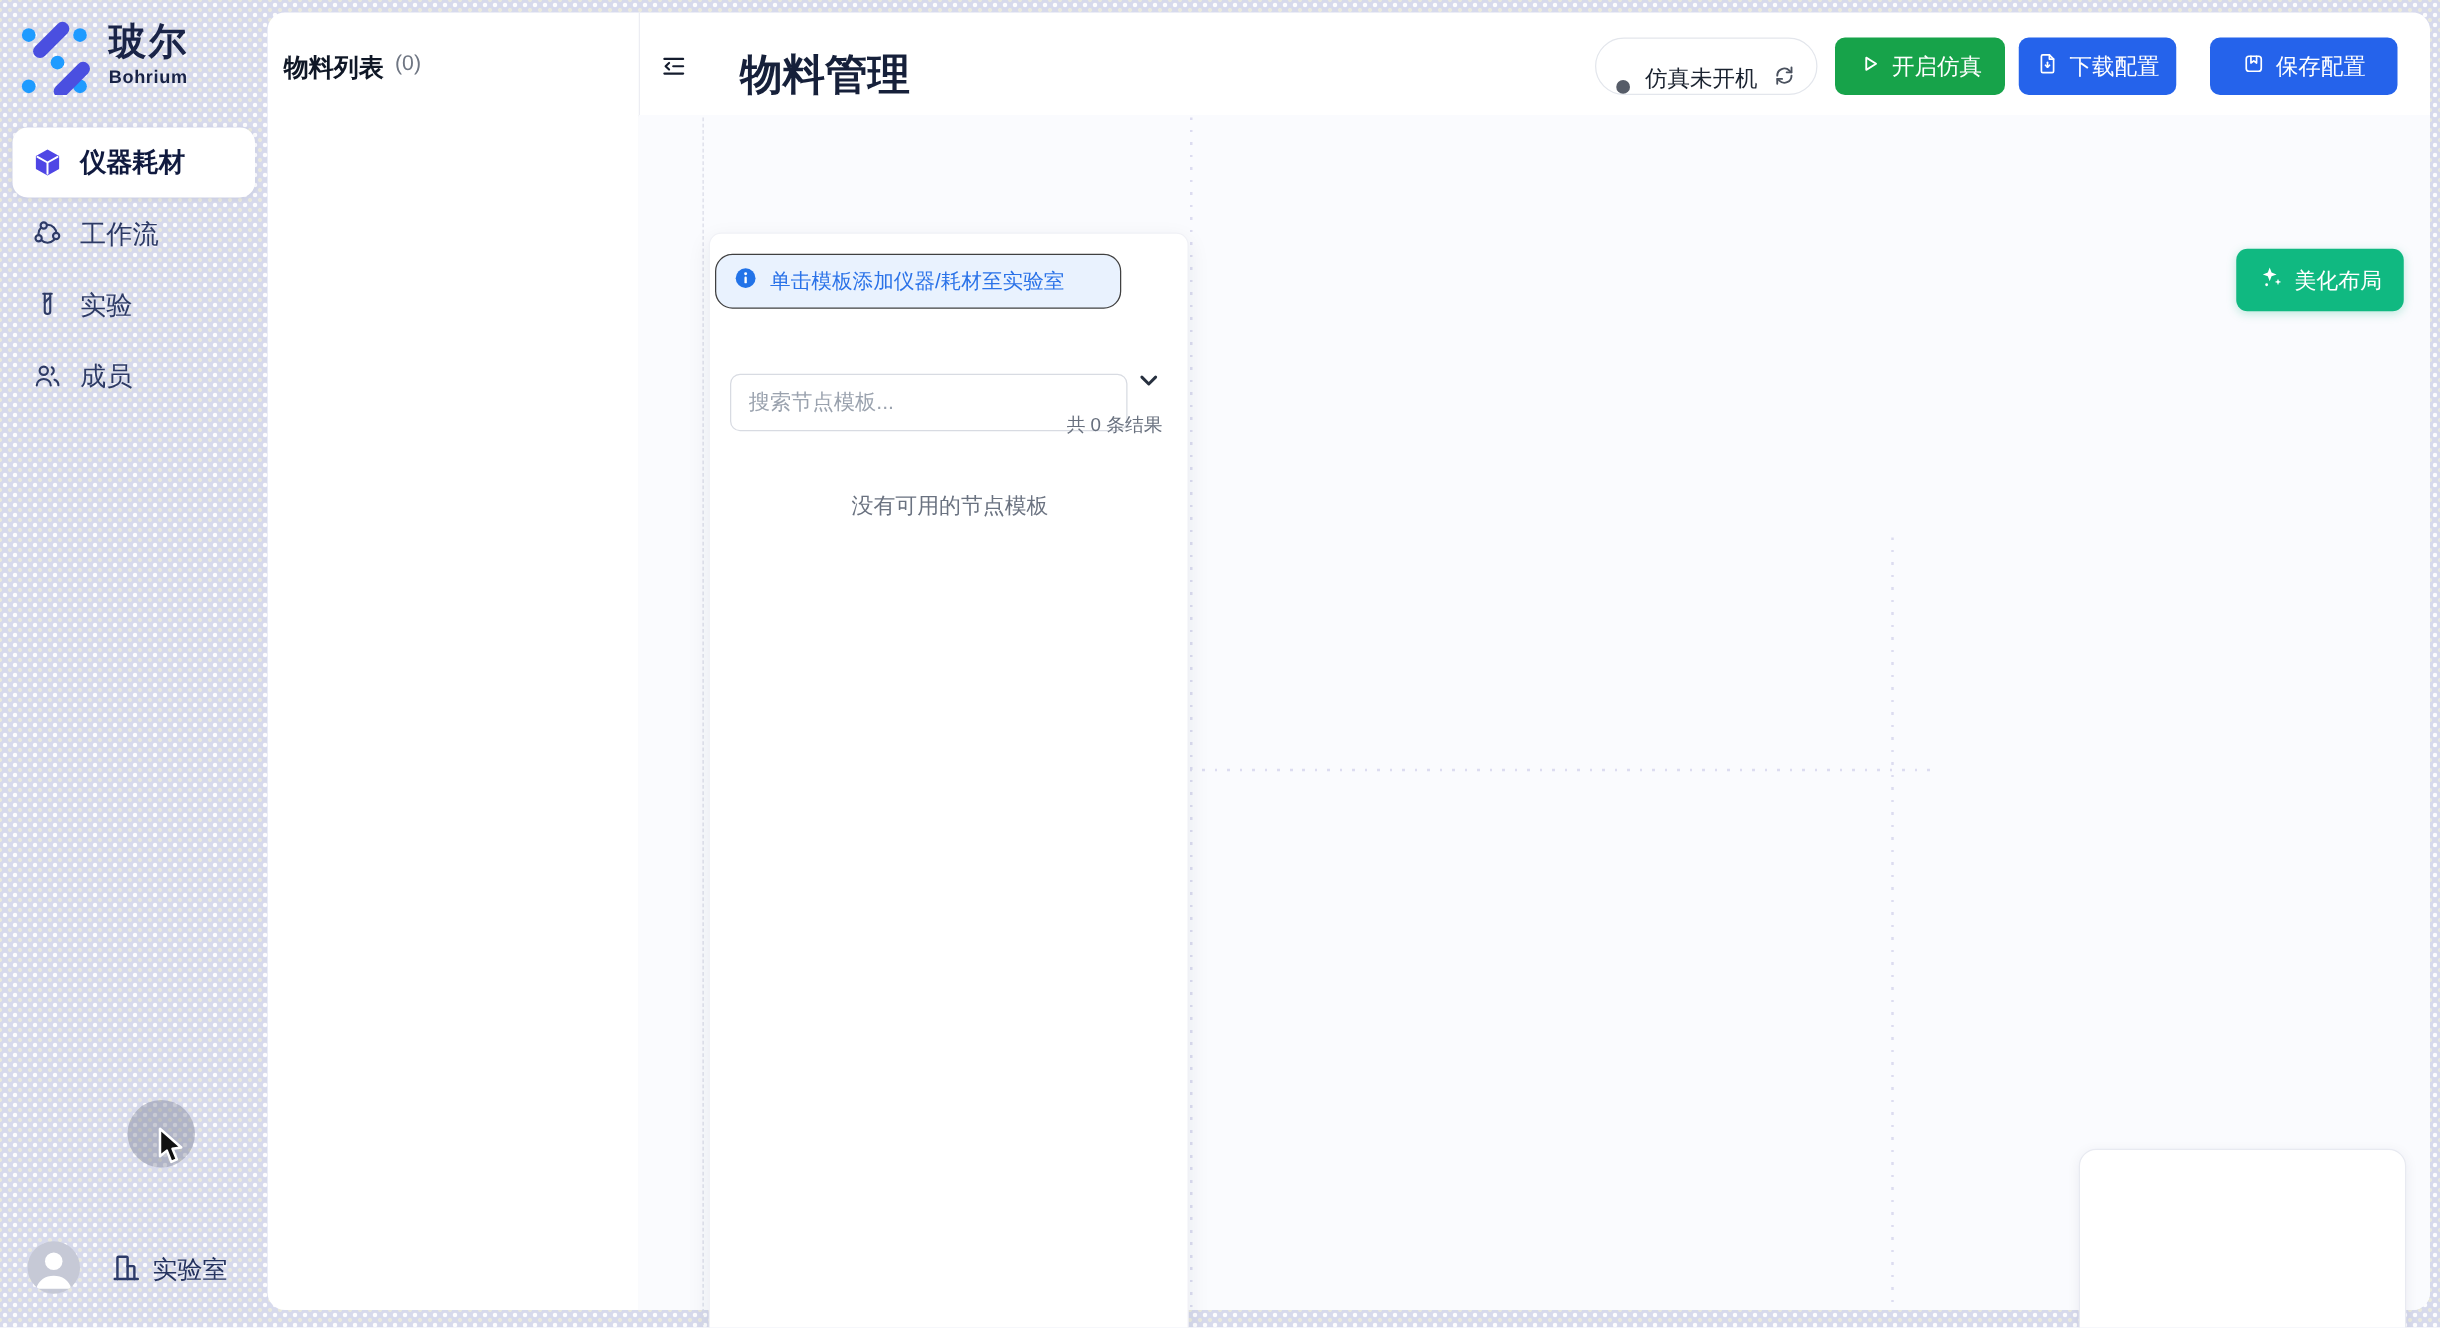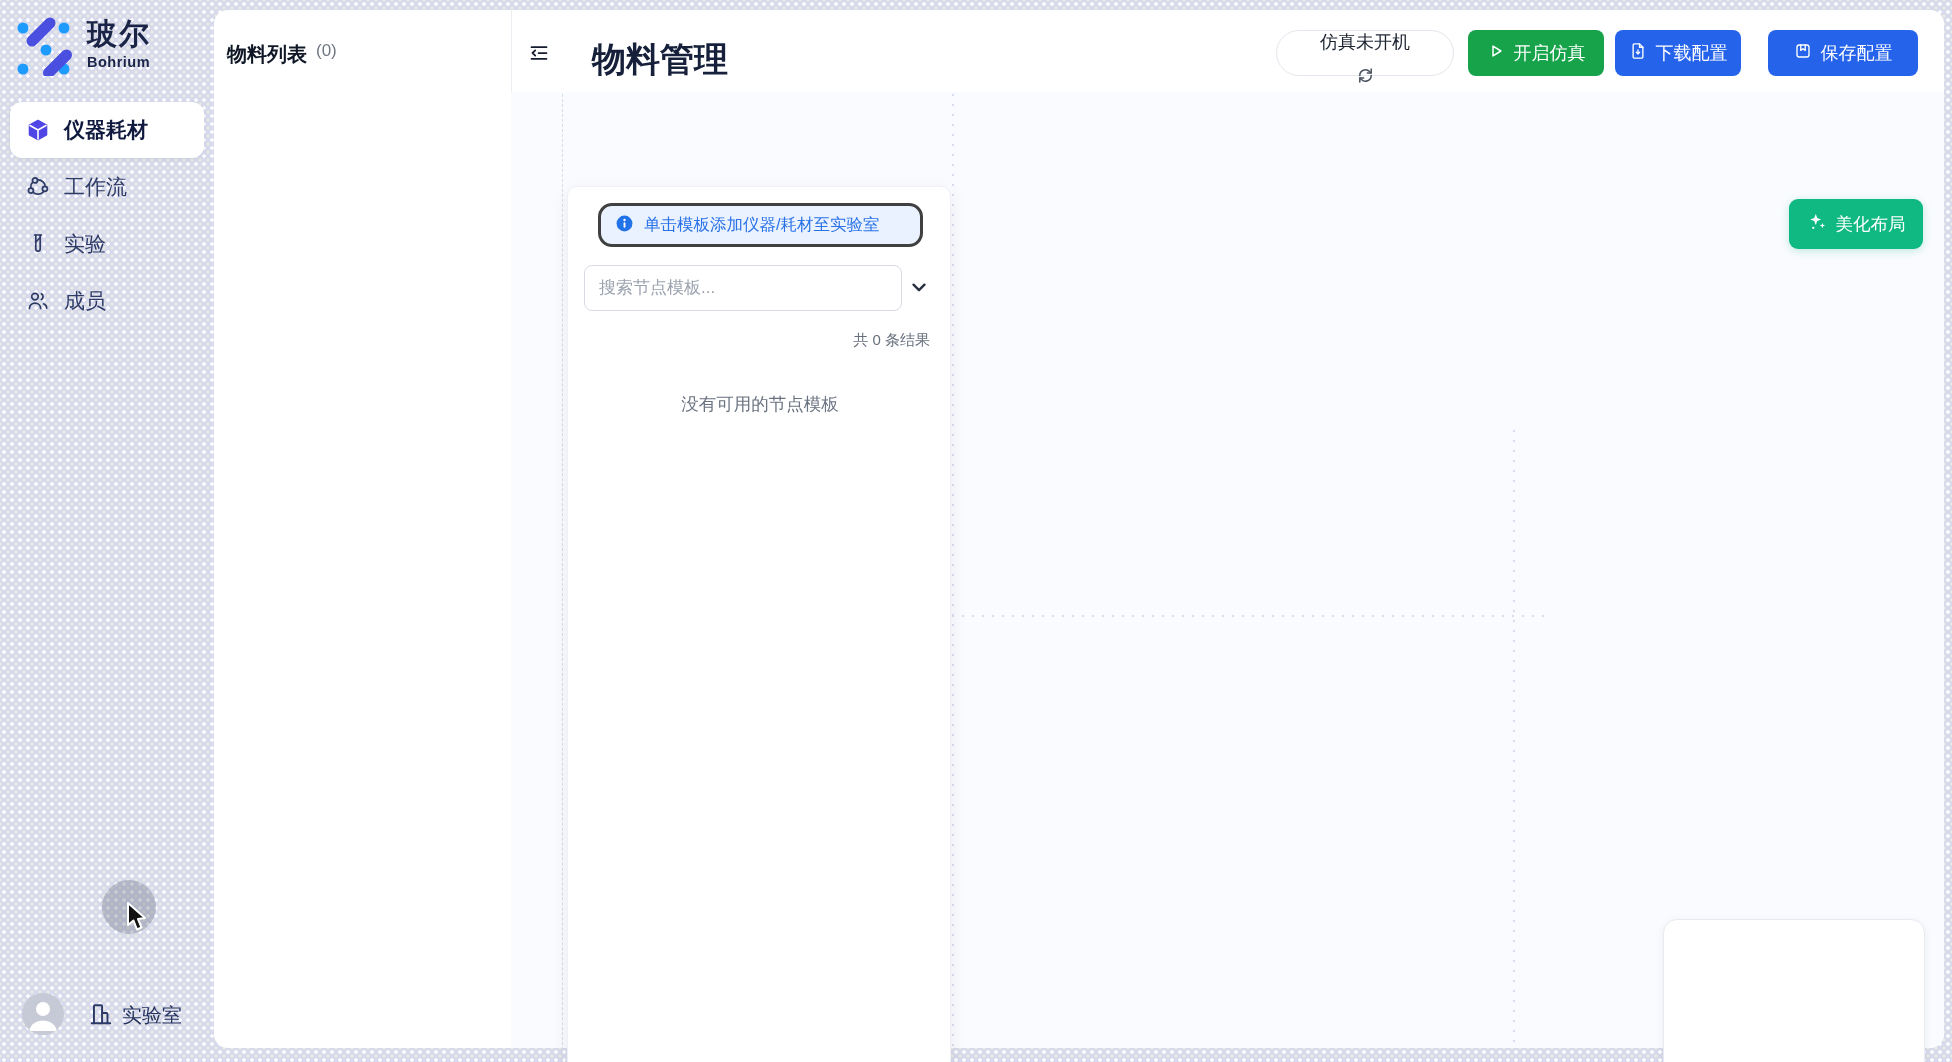--- a/index.html
+++ b/index.html
@@ -45,38 +45,38 @@
   .hdr-sep{position:absolute;left:0;top:82px;width:1433px;border-top:1px dashed #dfe2ec;}
   .canvas{position:absolute;left:0;top:82px;width:1433px;height:956px;background:#fafbfe;border-radius:0 0 14px 0;}
   .canvas-left-sep{position:absolute;left:51px;top:2px;height:1036px;border-left:1px dashed #d9dce8;}
   .gridline{position:absolute;}
   .gl-v{width:2px;background-image:repeating-linear-gradient(to bottom,#dcdcf0 0 2px,transparent 2px 10px);}
   .gl-h{height:2px;background-image:repeating-linear-gradient(to right,#dcdcf0 0 2px,transparent 2px 10px);}
 
   
   .controls{position:absolute;right:26px;top:20px;height:46px;display:flex;align-items:center;}
   .status-pill{height:44px;width:176px;border:1px solid #e3e6ec;border-radius:23px;background:#fff;
-    display:flex;align-items:center;justify-content:center;gap:12px;cursor:pointer;flex-direction:column;}
+    display:flex;align-items:flex-end;justify-content:center;gap:12px;cursor:pointer;}
   .status-dot{width:11px;height:11px;border-radius:50%;background:#565c68;}
   .status-text{font-size:18px;color:#1b2330;}
   .btn{height:46px;border:none;border-radius:8px;color:#fff;display:flex;align-items:center;justify-content:center;gap:9px;
     font-size:18px;font-family:inherit;cursor:pointer;padding:0;}
   .btn-start{width:136px;background:#17a34a;margin-left:14px;}
   .btn-dl{width:126px;background:#2563eb;margin-left:11px;}
   .btn-save{width:150px;background:#2563eb;margin-left:27px;}
 
   
   .tpanel{position:absolute;left:56px;top:94px;width:384px;height:904px;background:#fff;border:1px solid #f0f1f6;
     border-radius:10px;box-shadow:0 6px 18px rgba(28,35,70,.08);box-sizing:border-box;}
-  .banner{position:absolute;left:30px;top:16px;width:325px;height:44px;box-sizing:border-box;background:#e9f2fe;
-    border:3px solid #404040;border-radius:14px;display:flex;align-items:center;padding-left:14px;gap:10px;}
+  .banner{position:absolute;left:4px;top:16px;width:325px;height:44px;box-sizing:border-box;background:#e9f2fe;
+    border:1px solid #404040;border-radius:14px;display:flex;align-items:center;padding-left:14px;gap:10px;}
   .banner-text{font-size:16.5px;color:#2a72e8;}
   .search-row{position:absolute;left:16px;top:78px;width:352px;display:flex;align-items:center;}
   .search-input{width:357px;height:46px;box-sizing:border-box;border:1px solid #d8dbe2;border-radius:8px;
-    padding:0 14px;font-size:17px;font-family:inherit;color:#30363f;outline:none;}
+    padding:0 14px;font-size:17px;font-family:inherit;color:#30363f;outline:none;margin-top:34px;}
   .search-input::placeholder{color:#9aa2ae;}
   .chev-btn{width:38px;height:46px;display:flex;align-items:center;justify-content:center;background:none;border:none;cursor:pointer;padding:0;}
   .result-line{position:absolute;left:16px;top:144px;width:346px;text-align:right;font-size:15px;color:#68707e;}
   .empty-line{position:absolute;left:0;top:205px;width:384px;text-align:center;font-size:17.5px;color:#6a7280;}
 
   .beautify{position:absolute;left:1278px;top:107px;width:134px;height:50px;background:#10b981;border:none;border-radius:9px;
     color:#fff;font-size:17.5px;font-family:inherit;display:flex;align-items:center;justify-content:center;gap:8px;cursor:pointer;
     box-shadow:0 2px 8px rgba(16,185,129,.25);}
   .minimap{position:absolute;left:1152px;top:827px;width:262px;height:196px;background:#fff;border:1px solid #e8eaf1;
     border-radius:14px;box-shadow:0 2px 10px rgba(20,25,60,.06);box-sizing:border-box;}

